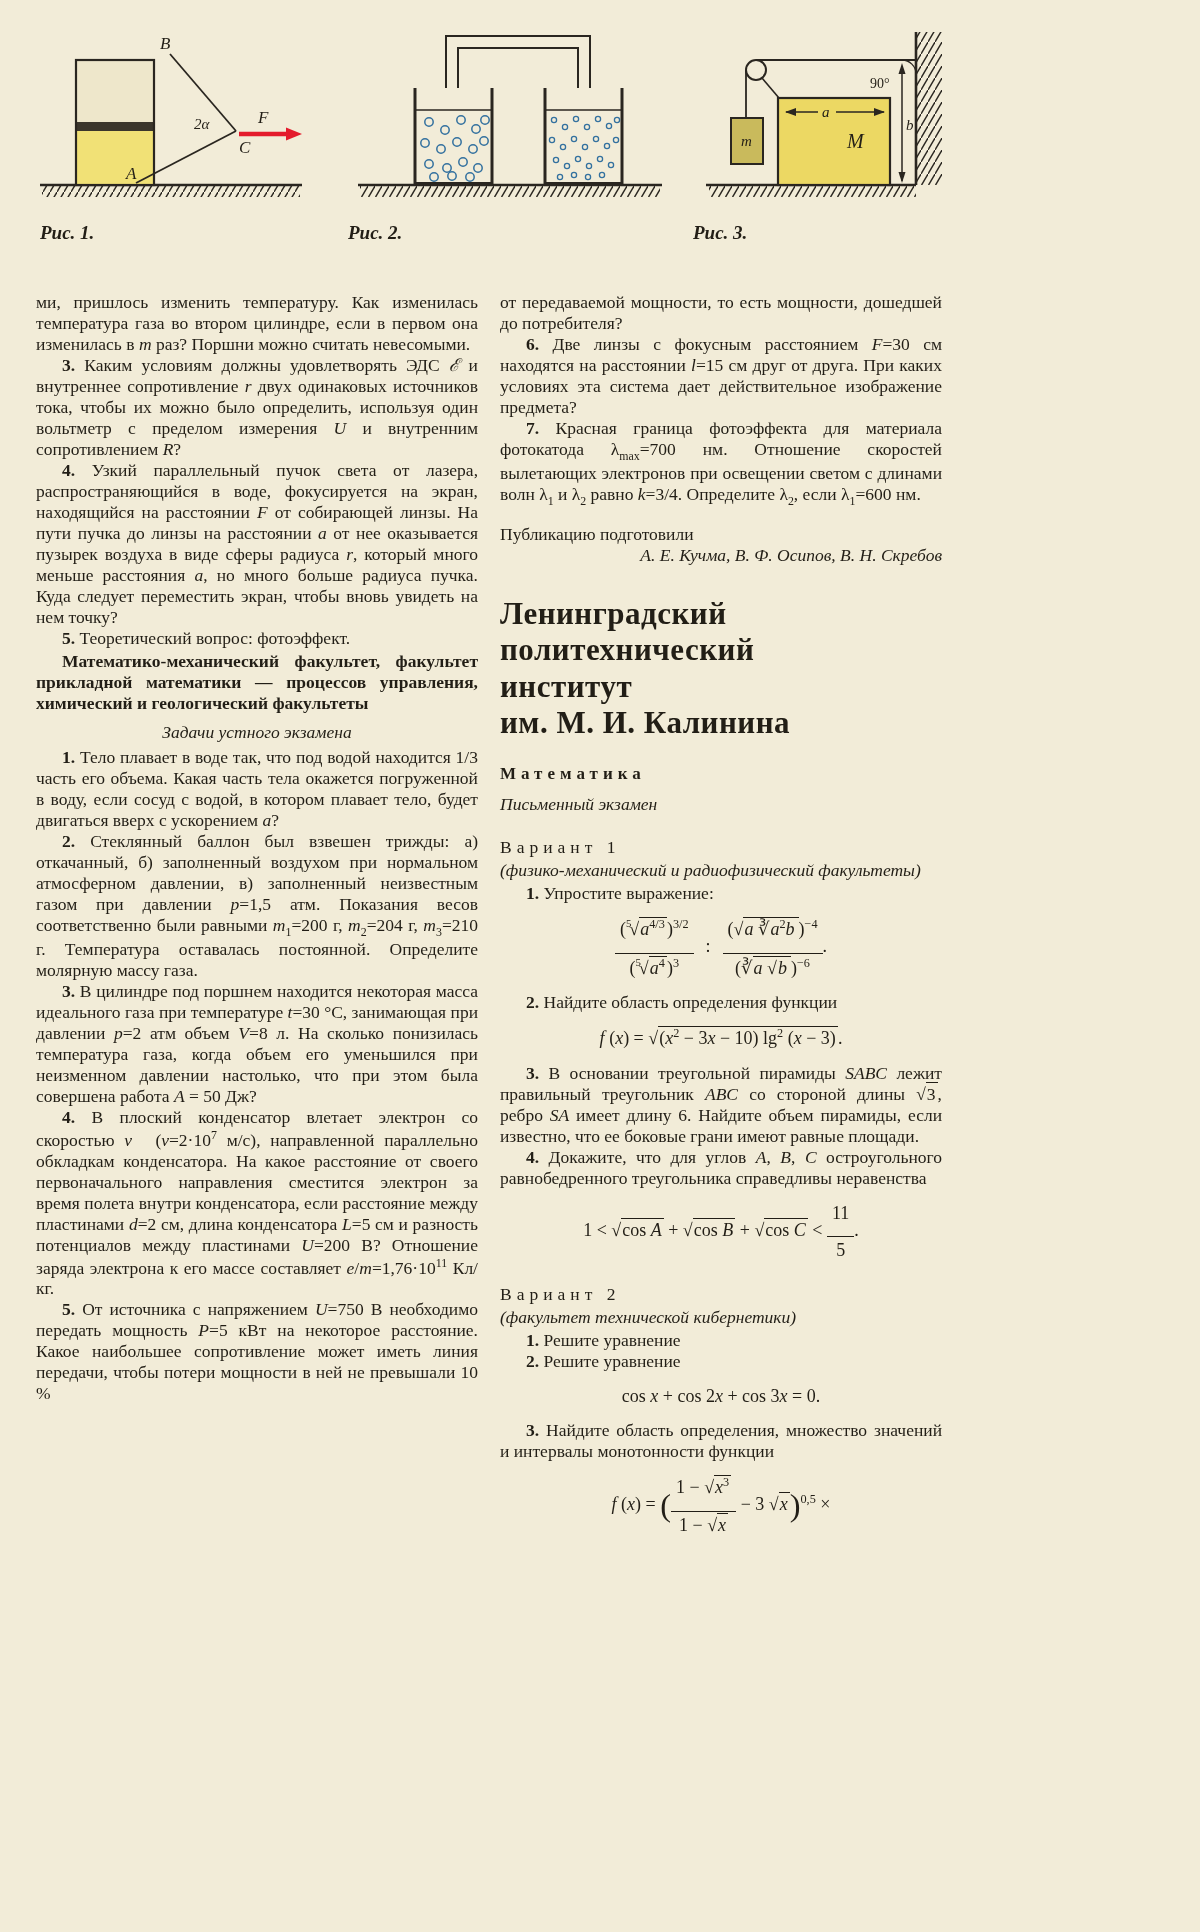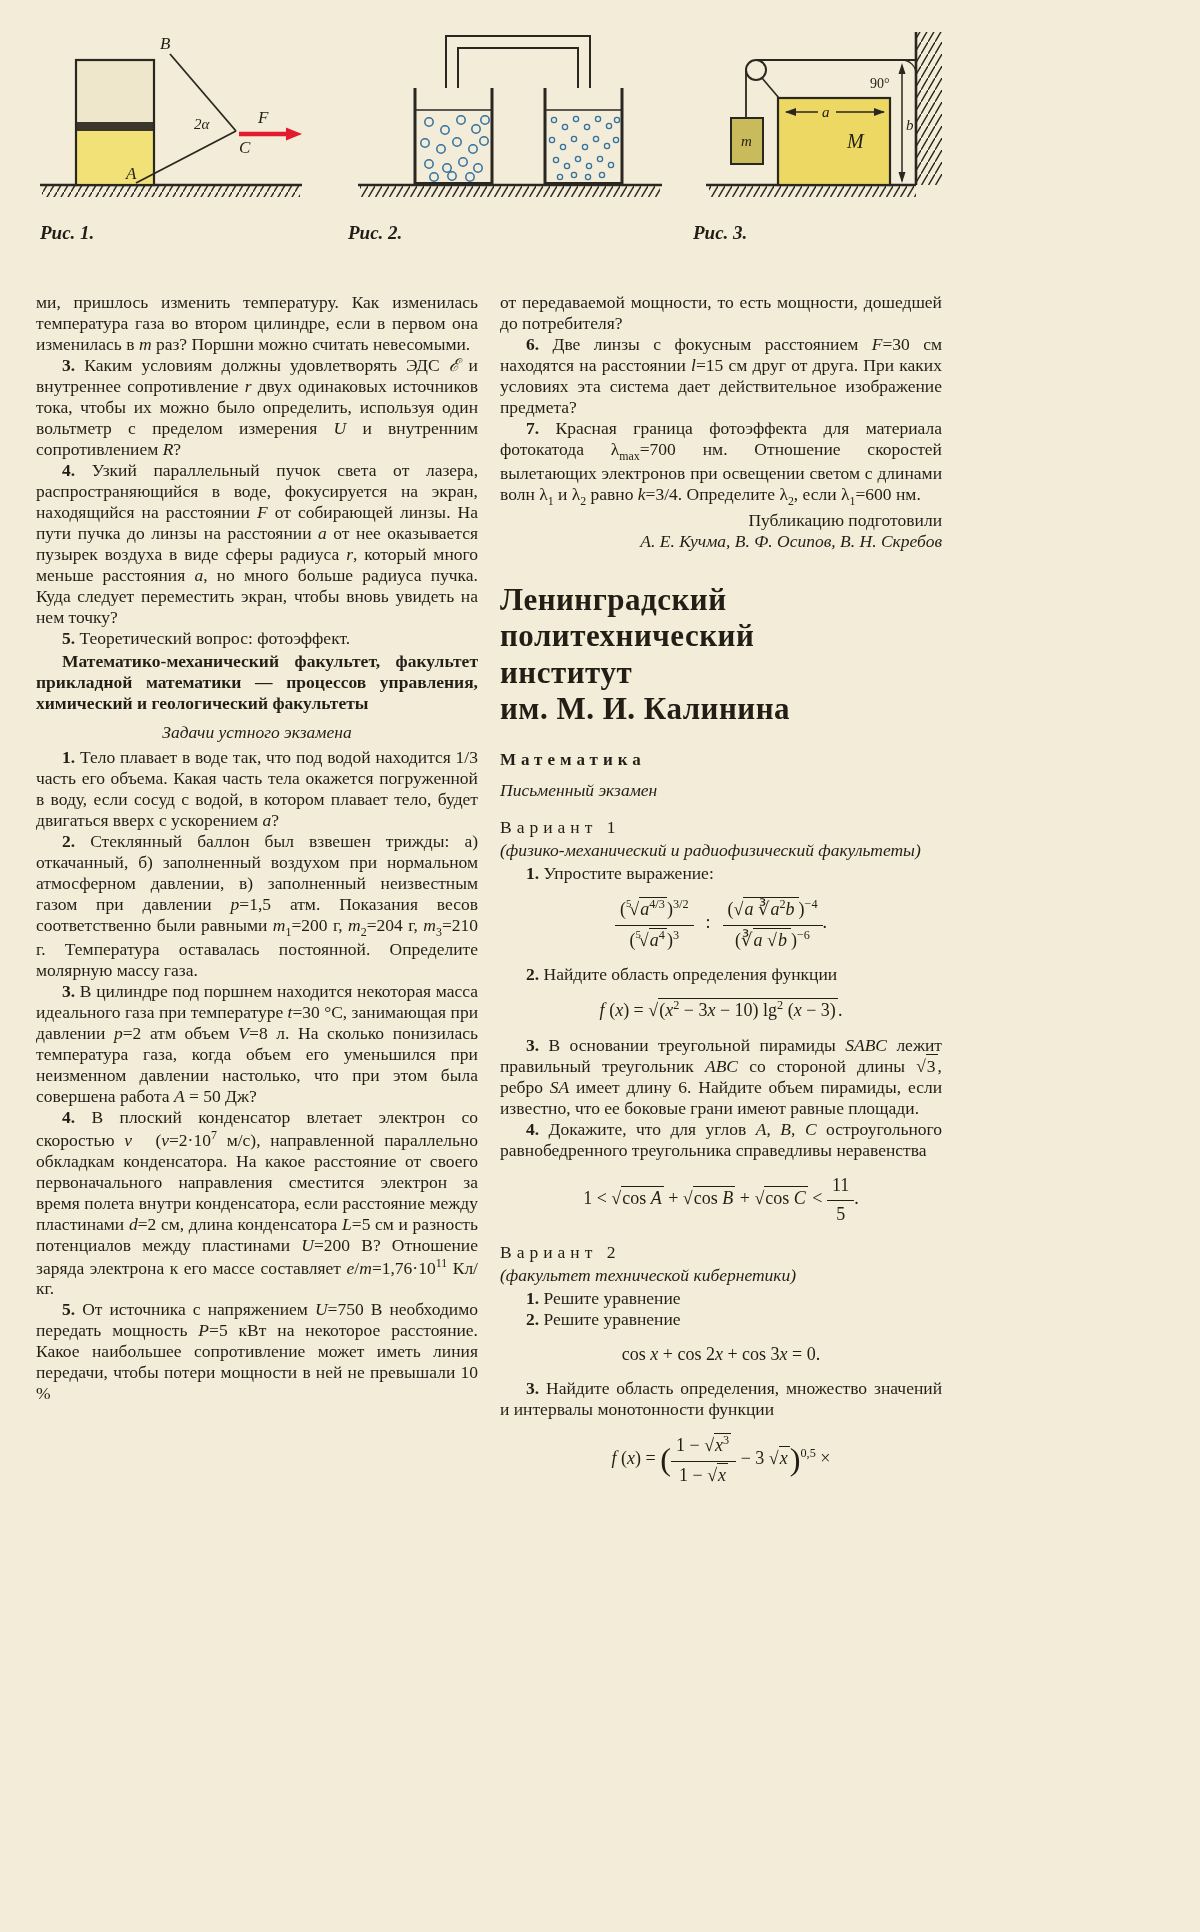--- a/index.html
+++ b/index.html
@@ -22,31 +22,31 @@
   .flabS { font-family:"Liberation Serif",serif; font-size:14px; fill:#221e16; }
 
   
   .cols { display:flex; gap:22px; margin-top:24px; }
   .col { width:442px; }
   .blk { font-size:17.5px; line-height:1.2; text-align:justify; }
   .blk-body { text-indent:26px; }
   .blk-body-noindent { }
   .blk-bold { font-weight:bold; text-indent:26px; margin-top:2px; }
   .blk-center-italic { text-align:center; font-style:italic; margin:8px 0 4px; }
-  .blk-right { text-align:right; margin-top:2px; }
+  .blk-right { text-align:left; margin-top:16px; }
   .blk-right-italic { text-align:right; font-style:italic; }
   .blk-h1 { font-weight:bold; font-size:31px; line-height:1.18; text-align:left; margin:30px 0 22px; letter-spacing:0.5px; }
   .blk-spaced-bold { font-weight:bold; letter-spacing:5px; margin:4px 0 10px; text-align:left; font-size:17px; }
-  .blk-spaced { letter-spacing:5px; margin:16px 0 2px; text-align:left; }
+  .blk-spaced { letter-spacing:5px; margin:22px 0 2px; text-align:left; }
   .blk-italic { font-style:italic; margin:2px 0; text-align:left; }
   .blk-formula { text-align:center; margin:13px 0; font-size:18px; text-indent:0; line-height:1.25; }
 
   
   .frac { display:inline-block; vertical-align:middle; text-align:center; }
-  .fn { display:block; border-bottom:1.5px solid #221e16; padding:0 5px 4px; }
+  .fn { display:block; border-bottom:1.5px solid #221e16; padding:0 5px 12px; }
   .fd { display:block; padding-top:2px;text-align:center; }
   .ov { border-top:1.3px solid #221e16; padding:1px 2px 0 1px; }
   .op { margin:0 12px; }
   .bp { font-size:1.8em; vertical-align:middle; font-weight:400; }
   .ri { font-size:0.6em; vertical-align:0.75em; margin-right:-2px; }
   sup { font-size:0.68em; }
   sub { font-size:0.68em; }
 
   .pagenum { position:absolute; left:36px; top:1956px; font-weight:bold; font-size:25px; }
 </style>

